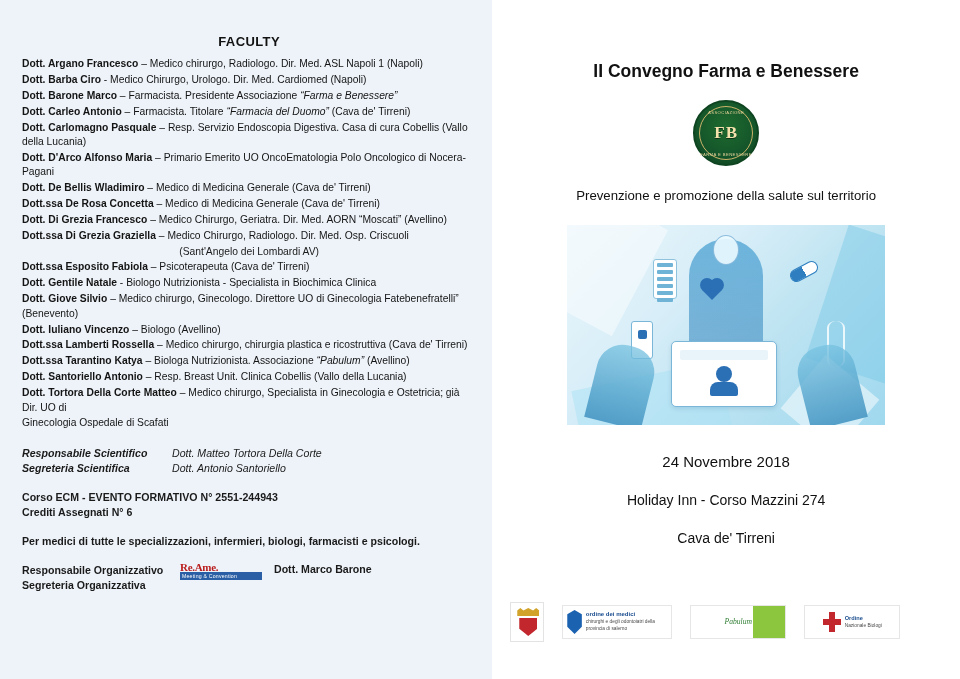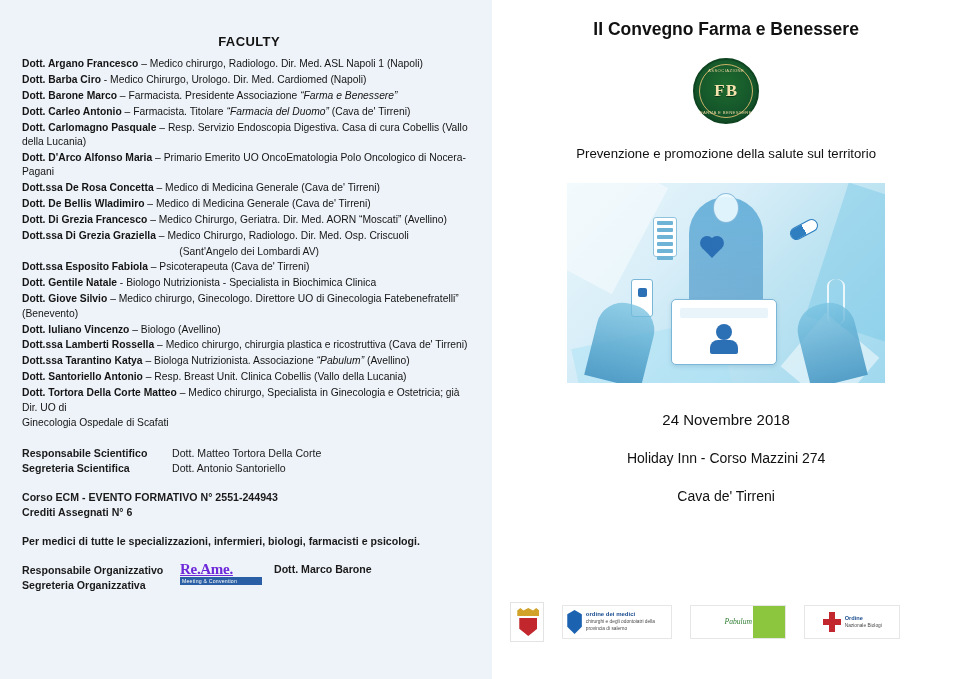--- a/index.html
+++ b/index.html
@@ -50,20 +50,21 @@
     text-align: center;
     margin-bottom: 1.5px;
   }
 
   .block-gap { height: 14px; }
 
   .kv {
     font-size: 10.6px;
     line-height: 15px;
     display: flex;
+    font-style: italic;
   }
   .kv .k { font-weight: bold; width: 150px; flex: 0 0 150px; }
   .kv .v { }
 
   .ecm {
     font-size: 10.6px;
     line-height: 15px;
     font-weight: bold;
   }
   .note {
@@ -80,26 +81,25 @@
   .org-lines { font-size: 10.6px; line-height: 15px; font-weight: bold; }
 
   .reame-logo {
     position: absolute;
     left: 158px;
     top: -2px;
     width: 86px;
     text-align: left;
   }
   .reame-logo .word {
-    font-size: 15px;
-    font-weight: bold;
-    color: #6d28d9;
+    font-size: 11px;
+    font-weight: bold;
+    color: #b91c1c;
     letter-spacing: -.3px;
     font-family: "Liberation Serif", serif;
-    text-decoration: underline;
   }
   .reame-logo .tag {
     display: block;
     background: #2a5fa5;
     color: #fff;
     font-size: 5.2px;
     letter-spacing: .2px;
     padding: 1px 2px;
     width: 82px;
     margin-top: -1px;
@@ -118,21 +118,21 @@
     width: 486px;
     height: 679px;
     background: #ffffff;
     padding: 0;
   }
   .title-main {
     text-align: center;
     font-size: 17.5px;
     font-weight: bold;
     color: #111;
-    margin-top: 19px;
+    margin-top: 61px;
   }
   .crest-wrap {
     display: flex;
     justify-content: center;
     margin-top: 18px;
   }
   .crest {
     width: 66px; height: 66px;
     border-radius: 50%;
     background: radial-gradient(circle at 50% 40%, #1f6b2f 0%, #14552a 60%, #0d3d1e 100%);
@@ -368,22 +368,22 @@
   <div class="left">
     <div class="faculty-title">FACULTY</div>
 
     <div class="faculty-list">
       <div class="fac-row"><span class="nm">Dott. Argano Francesco</span> <span>– Medico chirurgo, Radiologo. Dir. Med. ASL Napoli 1 (Napoli)</span></div>
       <div class="fac-row"><span class="nm">Dott. Barba Ciro</span> <span>- Medico Chirurgo, Urologo. Dir. Med. Cardiomed (Napoli)</span></div>
       <div class="fac-row"><span class="nm">Dott. Barone Marco</span> <span>– Farmacista. Presidente Associazione</span> <span class="it">“Farma e Benessere”</span></div>
       <div class="fac-row"><span class="nm">Dott. Carleo Antonio</span> <span>– Farmacista. Titolare</span> <span class="it">“Farmacia del Duomo”</span> <span>(Cava de' Tirreni)</span></div>
       <div class="fac-row"><span class="nm">Dott. Carlomagno Pasquale</span> <span>– Resp. Servizio Endoscopia Digestiva. Casa di cura Cobellis (Vallo della Lucania)</span></div>
       <div class="fac-row"><span class="nm">Dott. D'Arco Alfonso Maria</span> <span>– Primario Emerito UO OncoEmatologia Polo Oncologico di Nocera-Pagani</span></div>
+      <div class="fac-row"><span class="nm">Dott. De Bellis Wladimiro</span> <span>– Medico di Medicina Generale (Cava de' Tirreni)</span></div>
       <div class="fac-row"><span class="nm">Dott.ssa De Rosa Concetta</span> <span>– Medico di Medicina Generale (Cava de' Tirreni)</span></div>
-      <div class="fac-row"><span class="nm">Dott. De Bellis Wladimiro</span> <span>– Medico di Medicina Generale (Cava de' Tirreni)</span></div>
       <div class="fac-row"><span class="nm">Dott. Di Grezia Francesco</span> <span>– Medico Chirurgo, Geriatra. Dir. Med. AORN “Moscati” (Avellino)</span></div>
       <div class="fac-row"><span class="nm">Dott.ssa Di Grezia Graziella</span> <span>– Medico Chirurgo, Radiologo. Dir. Med. Osp. Criscuoli</span></div>
       <div class="fac-cont">(Sant'Angelo dei Lombardi AV)</div>
       <div class="fac-row"><span class="nm">Dott.ssa Esposito Fabiola</span> <span>– Psicoterapeuta (Cava de' Tirreni)</span></div>
       <div class="fac-row"><span class="nm">Dott. Gentile Natale</span> <span>- Biologo Nutrizionista - Specialista in Biochimica Clinica</span></div>
       <div class="fac-row"><span class="nm">Dott. Giove Silvio</span> <span>– Medico chirurgo, Ginecologo. Direttore UO di Ginecologia Fatebenefratelli” (Benevento)</span></div>
       <div class="fac-row"><span class="nm">Dott. Iuliano Vincenzo</span> <span>– Biologo (Avellino)</span></div>
       <div class="fac-row"><span class="nm">Dott.ssa Lamberti Rossella</span> <span>– Medico chirurgo, chirurgia plastica e ricostruttiva (Cava de' Tirreni)</span></div>
       <div class="fac-row"><span class="nm">Dott.ssa Tarantino Katya</span> <span>– Biologa Nutrizionista. Associazione</span> <span class="it">“Pabulum”</span> <span>(Avellino)</span></div>
       <div class="fac-row"><span class="nm">Dott. Santoriello Antonio</span> <span>– Resp. Breast Unit. Clinica Cobellis (Vallo della Lucania)</span></div>

